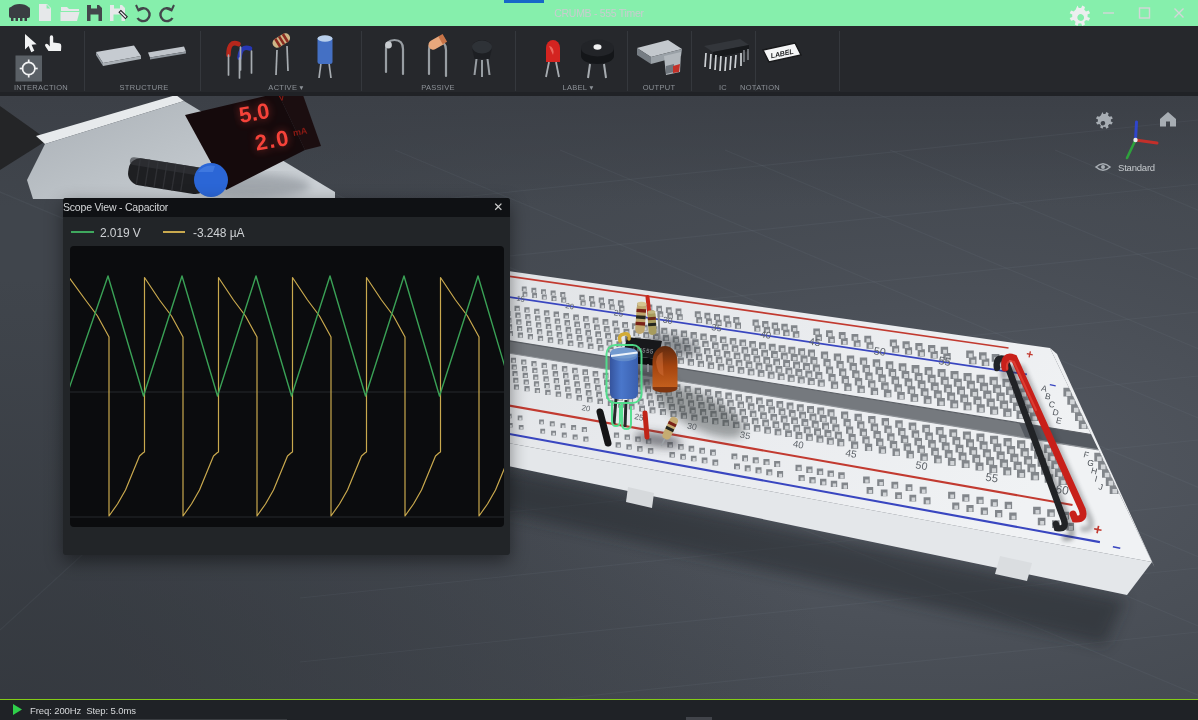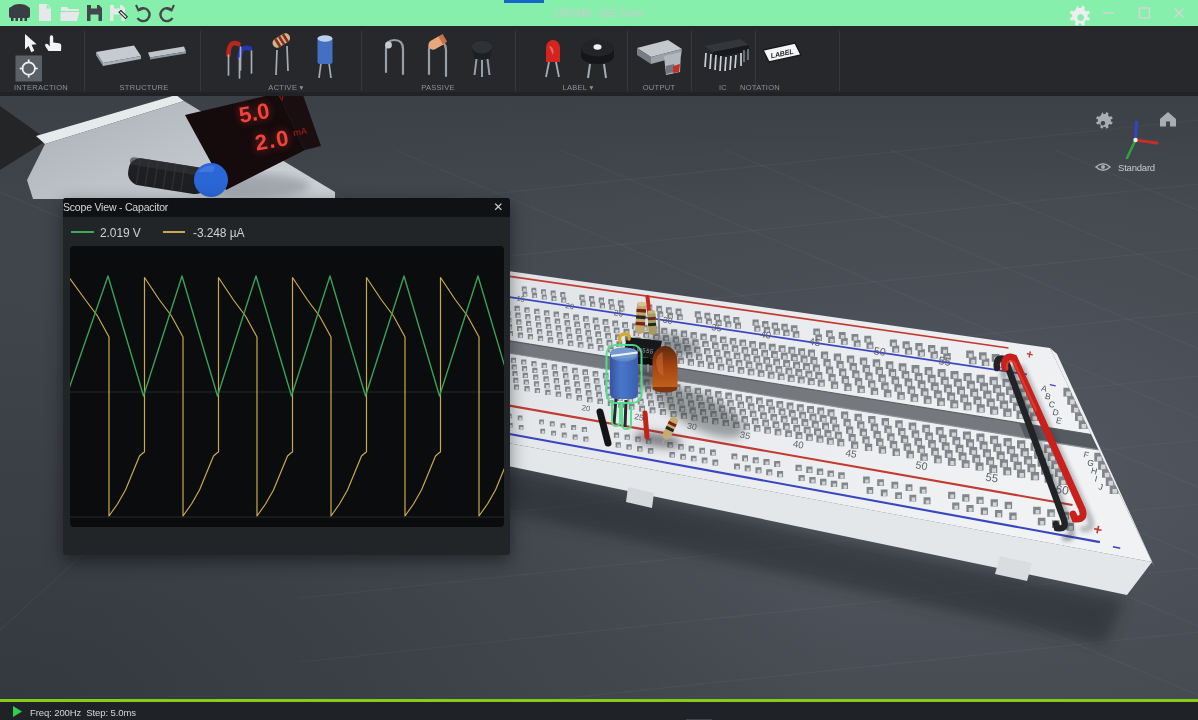--- a/index.html
+++ b/index.html
@@ -1,20 +1,20 @@
 <!DOCTYPE html>
 <html><head><meta charset="utf-8"><style>
 *{margin:0;padding:0;box-sizing:border-box}
 html,body{width:1198px;height:720px;overflow:hidden;background:#1b1d21;font-family:"Liberation Sans",sans-serif}
 #titlebar{position:absolute;left:0;top:0;width:1198px;height:26px;background:#86efac}
 #toolbar{position:absolute;left:0;top:26px;width:1198px;height:70px;background:#26282c}
 #toolbar:after{content:"";position:absolute;left:0;bottom:0;width:100%;height:4px;background:#202226}
 .tlabel{position:absolute;top:57px;font-size:7.5px;letter-spacing:.3px;color:#8d9298;text-align:center;white-space:nowrap}
 #viewport{position:absolute;left:0;top:96px;width:1198px;height:603px}
-#statusbar{position:absolute;left:0;top:699px;width:1198px;height:21px;background:#1f2226;border-top:3px solid #84cc16}
+#statusbar{position:absolute;left:0;top:699px;width:1198px;height:21px;background:#1f2226;border-top:1px solid #84cc16}
 #scope{position:absolute;left:63px;top:198px;width:447px;height:357px;background:#222528;border-radius:3px;box-shadow:0 6px 18px rgba(0,0,0,.45)}
 #scopetitle{position:absolute;left:0;top:0;width:100%;height:19px;background:#0f1114;border-radius:3px 3px 0 0;color:#d4d6d8;font-size:10.5px;letter-spacing:-0.2px;line-height:19px;}
 #scopex{position:absolute;right:7px;top:0;color:#cfcfcf;font-size:12px;line-height:19px}
 .leg{position:absolute;top:28px;font-size:12px;letter-spacing:-0.1px;color:#ced1d4}
 text{font-family:"Liberation Sans",sans-serif}
 </style></head><body>
 <div id="titlebar">
 <svg width="1198" height="26" style="position:absolute;left:0;top:0">
 <g fill="#3a3d42">
  <rect x="9" y="7" width="21" height="11" rx="2"></rect>

